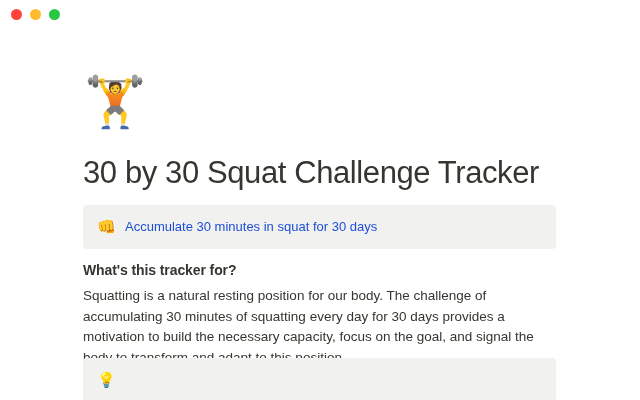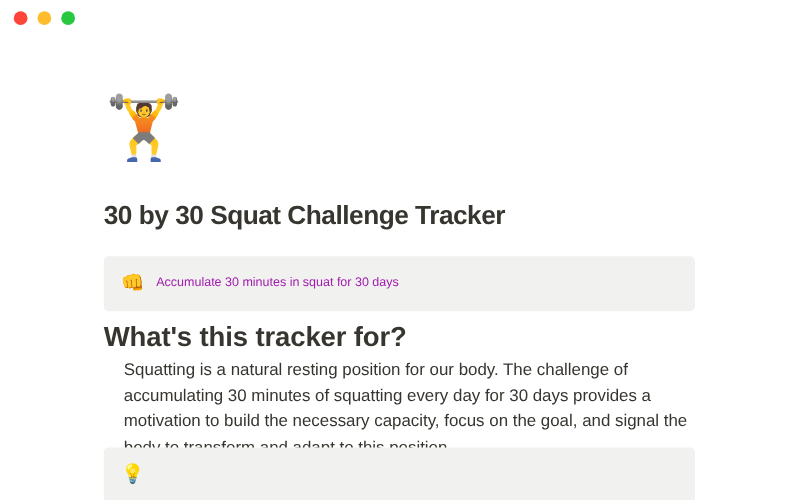--- a/index.html
+++ b/index.html
@@ -58,23 +58,23 @@
     line-height: 56px;
     user-select: none;
   }
 
   #page-title {
     position: absolute;
     left: 83px;
     top: 124px;
     width: 500px;
     margin: 0;
-    font-size: 21px;
+    font-size: 31px;
     line-height: 38px;
-    font-weight: 700;
+    font-weight: 400;
     letter-spacing: -0.4px;
     color: #37352f;
   }
 
   
   .callout {
     position: absolute;
     left: 83px;
     width: 473px;
     box-sizing: border-box;
@@ -87,23 +87,23 @@
   }
   .callout-icon {
     font-size: 15px;
     line-height: 20px;
     flex: 0 0 auto;
     width: 18px;
     text-align: center;
     user-select: none;
   }
   .callout-text {
-    font-size: 10px;
+    font-size: 13px;
     line-height: 20px;
-    color: #a21caf;
+    color: #1d4ed8;
   }
 
   #callout-goal {
     top: 175px;
     height: 44px;
     align-items: center;
     padding-top: 0;
     padding-bottom: 0;
   }
 
@@ -120,30 +120,30 @@
     text-underline-offset: 3px;
     cursor: pointer;
   }
 
   
   #section-heading {
     position: absolute;
     left: 83px;
     top: 228px;
     margin: 0;
-    font-size: 22px;
+    font-size: 14px;
     line-height: 24px;
     font-weight: 700;
     letter-spacing: -0.1px;
     color: #37352f;
   }
 
   #section-paragraph {
     position: absolute;
-    left: 99px;
+    left: 83px;
     top: 256px;
     width: 473px;
     margin: 0;
     font-size: 13.5px;
     line-height: 20.5px;
     color: #37352f;
   }
 </style>
 </head>
 <body>

